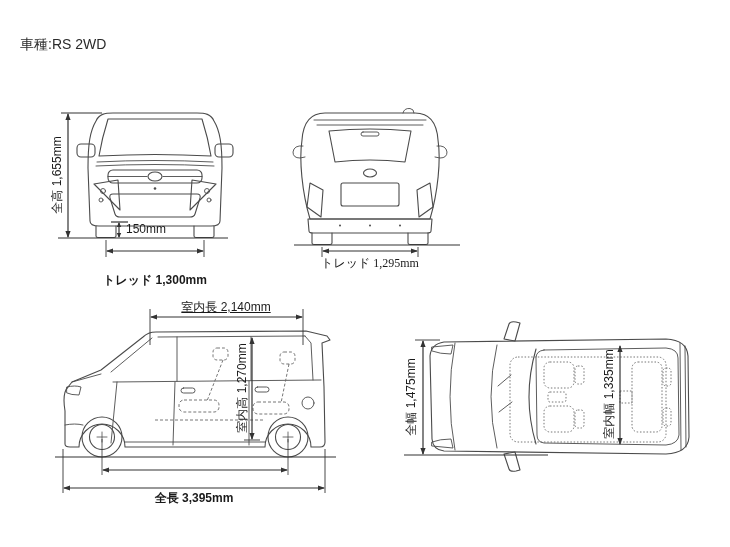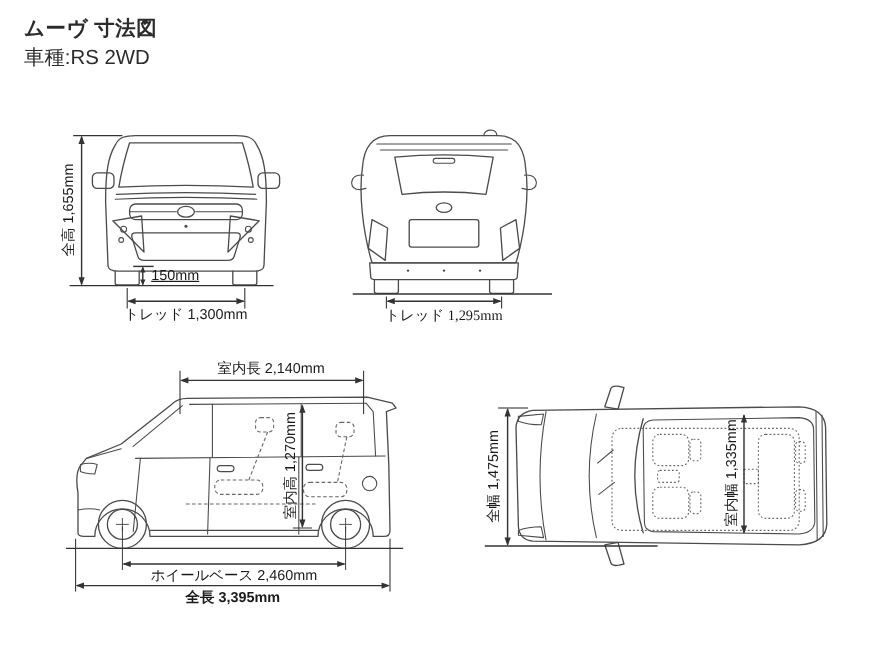--- a/index.html
+++ b/index.html
@@ -5,37 +5,36 @@
   html,body{margin:0;padding:0;background:#fff;}
   #stage{
     position:relative;width:730px;height:547px;background:#ffffff;overflow:hidden;
     font-family:"Liberation Sans","DejaVu Sans",sans-serif;
   }
   .title{
     position:absolute;left:20px;top:12px;font-size:17px;font-weight:600;
     color:#2b2b2b;letter-spacing:.5px;white-space:nowrap;
   }
   .subtitle{
-    position:absolute;left:20px;top:36px;font-size:17px;color:#2b2b2b;white-space:nowrap;
+    position:absolute;left:20px;top:36px;font-size:14px;color:#2b2b2b;white-space:nowrap;
   }
   .view{position:absolute;}
   svg{display:block;overflow:visible;}
   .lbl{
     position:absolute;font-size:12px;color:#1a1a1a;white-space:nowrap;
     transform:translate(-50%,-50%);line-height:1;
   }
   .lbl.rot{transform:translate(-50%,-50%) rotate(-90deg);}
   .lbl.leftalign{transform:translate(0,-50%);}
 </style>
 </head>
 <body>
 
 <div id="stage">
 
-  <div class="title">ムーヴ 寸法図</div>
   <div class="subtitle">車種:RS 2WD</div>
 
   <div class="view" style="left:50px;top:100px;">
     <svg width="185" height="172" viewBox="0 0 185 172">
       <g stroke="#4b4b4b" fill="none" stroke-width="1.1" stroke-linejoin="round" stroke-linecap="round">
 
         <path d="M40,121 L38,68 C38,44 40,31 46,21 C49,14 55,13 63,13 L147,13 C155,13 161,14 164,21 C170,31 172,44 172,68 L170,121 C170,125 166,126 161,126 L49,126 C44,126 40,125 40,121 Z"></path>
 
         <path d="M58,19 L152,19 Q158,38 161,56 Q105,53 49,56 Q52,38 58,19 Z"></path>
 
@@ -216,26 +215,25 @@
         <line x1="6" y1="137" x2="150" y2="137"></line>
         <line x1="25" y1="23" x2="25" y2="136"></line>
         <path d="M25,22 L22.4,29 L27.6,29 Z M25,137 L22.4,130 L27.6,130 Z" fill="#333333" stroke="none"></path>
         <line x1="222" y1="28" x2="222" y2="126"></line>
         <path d="M222,27 L219.4,34 L224.6,34 Z M222,127 L219.4,120 L224.6,120 Z" fill="#333333" stroke="none"></path>
       </g>
     </svg>
   </div>
 
   <div class="lbl rot" style="left:57px;top:175px;">全高 1,655mm</div>
-  <div class="lbl leftalign" style="left:126px;top:229px;text-decoration:underline;">150mm</div>
-  <div class="lbl" style="left:155px;top:262px;">トレッド 1,300mm</div>
+  <div class="lbl leftalign" style="left:126px;top:229px;">150mm</div>
+  <div class="lbl" style="left:155px;top:280px;font-weight:bold;">トレッド 1,300mm</div>
 
   <div class="lbl" style="left:370px;top:263px;font-family:Liberation Serif, serif;">トレッド 1,295mm</div>
 
-  <div class="lbl" style="left:226px;top:307px;">室内長 2,140mm</div>
+  <div class="lbl" style="left:226px;top:307px;text-decoration:underline;">室内長 2,140mm</div>
   <div class="lbl rot" style="left:242px;top:388px;">室内高 1,270mm</div>
-  <div class="lbl" style="left:195px;top:479px;">ホイールベース 2,460mm</div>
   <div class="lbl" style="left:194px;top:498px;font-weight:bold;">全長 3,395mm</div>
 
   <div class="lbl rot" style="left:411px;top:397px;">全幅 1,475mm</div>
   <div class="lbl rot" style="left:609px;top:394px;">室内幅 1,335mm</div>
 
 </div>
 
 </body></html>

